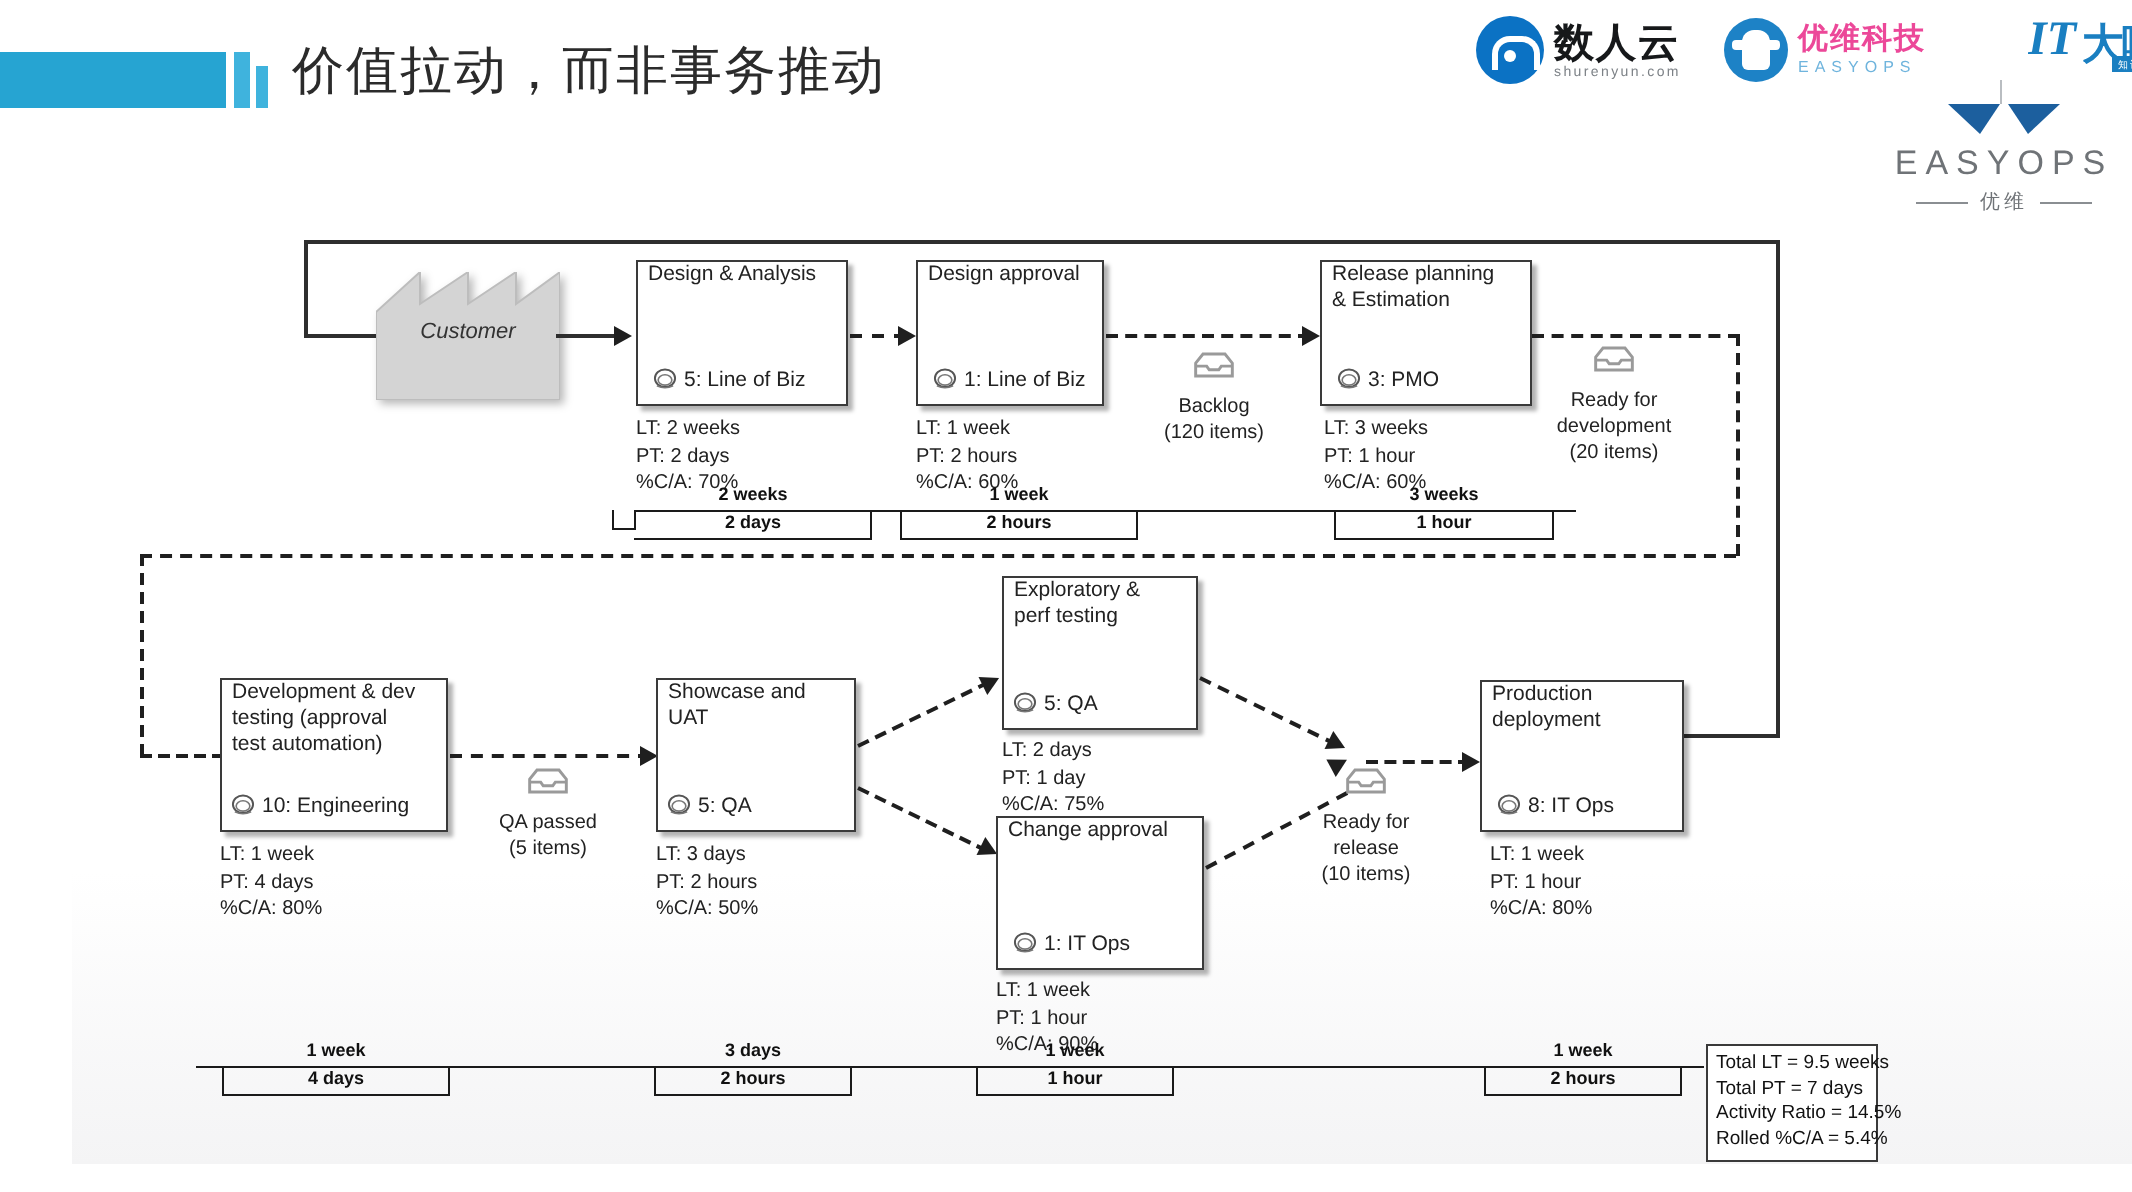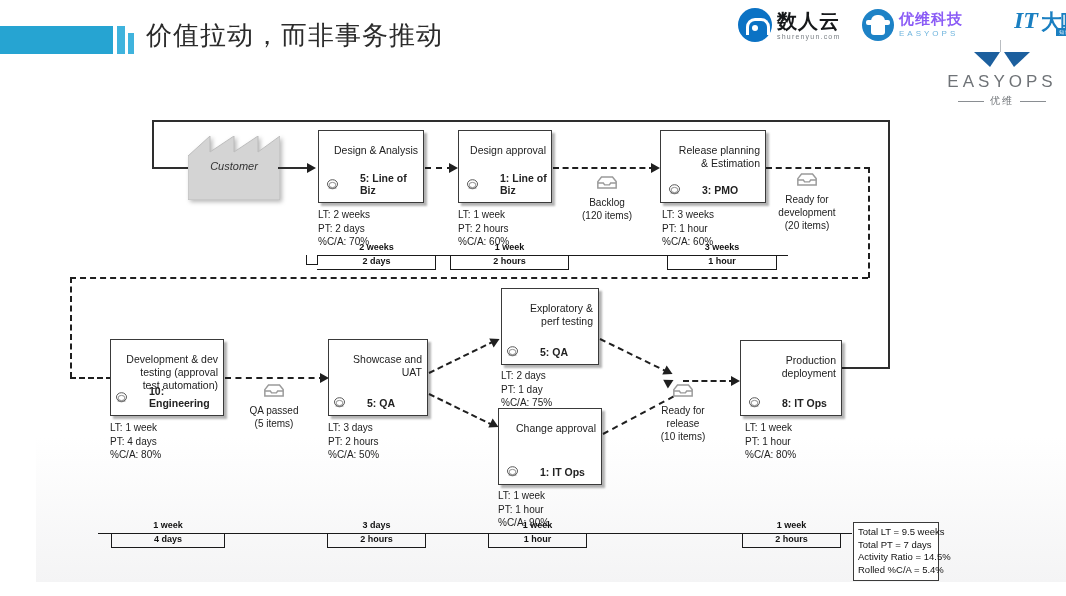--- a/index.html
+++ b/index.html
@@ -31,21 +31,21 @@
   .sry-cn{font-size:20px;font-weight:bold;color:#16181a;letter-spacing:1px;
     font-family:"DejaVu Sans","Liberation Sans",sans-serif;}
   .sry-en{font-size:7px;color:#7c8186;letter-spacing:1.2px;margin-top:2px;}
 
   .logo-easyops-top{position:absolute;left:862px;top:6px;height:38px;display:flex;align-items:center;gap:5px;}
   .eo-mark{width:32px;height:32px;border-radius:50%;background:#1d82c6;position:relative;}
   .eo-mark:before{content:"";position:absolute;left:9px;top:6px;width:14px;height:20px;background:#fff;
     border-radius:6px 6px 3px 3px;}
   .eo-mark:after{content:"";position:absolute;left:4px;top:11px;width:24px;height:5px;background:#fff;border-radius:2px;}
   .eo-txt{display:flex;flex-direction:column;line-height:1;}
-  .eo-cn{font-size:15px;font-weight:bold;color:#8b5cf6;letter-spacing:1px;
+  .eo-cn{font-size:15px;font-weight:bold;color:#ec4899;letter-spacing:1px;
     font-family:"DejaVu Sans","Liberation Sans",sans-serif;}
   .eo-en{font-size:8px;color:#6fb4dd;letter-spacing:3px;margin-top:3px;}
 
   .logo-itdks{position:absolute;left:966px;top:6px;width:96px;height:30px;overflow:hidden;margin-left:48px;}
   .itdks-it{position:absolute;left:0;top:1px;font-size:24px;font-weight:bold;font-style:italic;color:#1a7fc1;
     font-family:"Liberation Serif",serif;}
   .itdks-cn{position:absolute;left:27px;top:2px;font-size:21px;font-weight:bold;color:#1a7fc1;
     font-family:"DejaVu Sans","Liberation Sans",sans-serif;letter-spacing:-1px;}
   .itdks-sub{position:absolute;left:42px;top:22px;font-size:5px;color:#ffffff;background:#1a7fc1;
     padding:1px 3px;letter-spacing:1px;}
@@ -64,26 +64,26 @@
   .eob-div{position:absolute;left:1000px;top:40px;width:1px;height:12px;background:#b9bdc1;}
 
   
   .vsm{position:absolute;left:0;top:0;width:1066px;height:596px;}
   .proc{
     position:absolute;background:#fff;border:1.6px solid #3a3a3a;
     box-shadow:2.5px 2.5px 2px rgba(0,0,0,.30);
     box-sizing:border-box;
   }
   .proc-title{
-    position:absolute;left:0;top:13px;width:100%;text-align:right;
+    position:absolute;left:0;top:0;width:100%;text-align:left;
     font-size:10.5px;color:#222;line-height:13px;padding:0 5px;box-sizing:border-box;
   }
   .proc-role{
-    position:absolute;left:7px;bottom:6px;display:flex;align-items:center;gap:21px;
-    font-size:10.5px;color:#222;font-weight:bold;
+    position:absolute;left:7px;bottom:6px;display:flex;align-items:center;gap:3px;
+    font-size:10.5px;color:#222;
   }
   .spiral{flex:0 0 auto;width:13px;height:13px;}
 
   .metrics{position:absolute;font-size:10px;color:#222;line-height:13.5px;white-space:nowrap;}
 
   .inv{position:absolute;text-align:center;font-size:10px;color:#222;line-height:13px;width:110px;}
   .inv-icon{width:22px;height:15px;margin:0 auto 3px auto;}
 
   .conn{position:absolute;background:#2e2e2e;}
   .hline{height:1.6px;}

